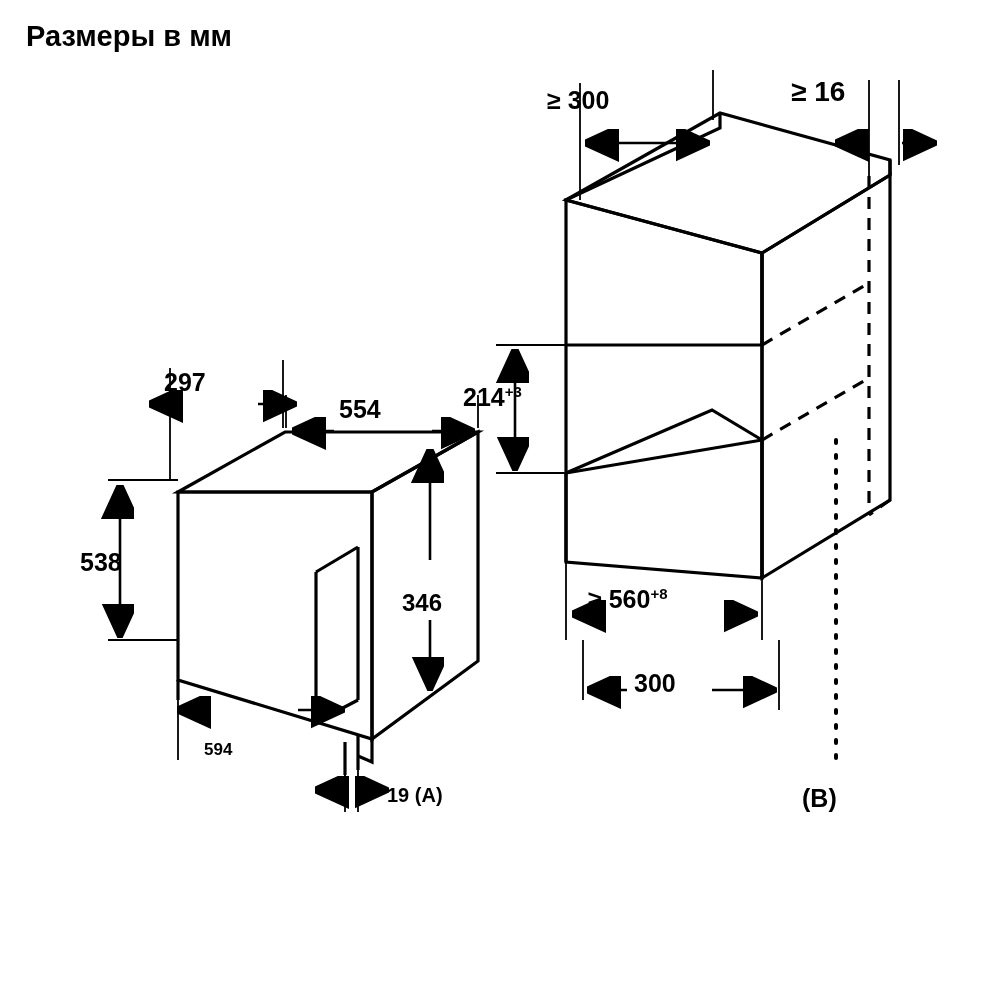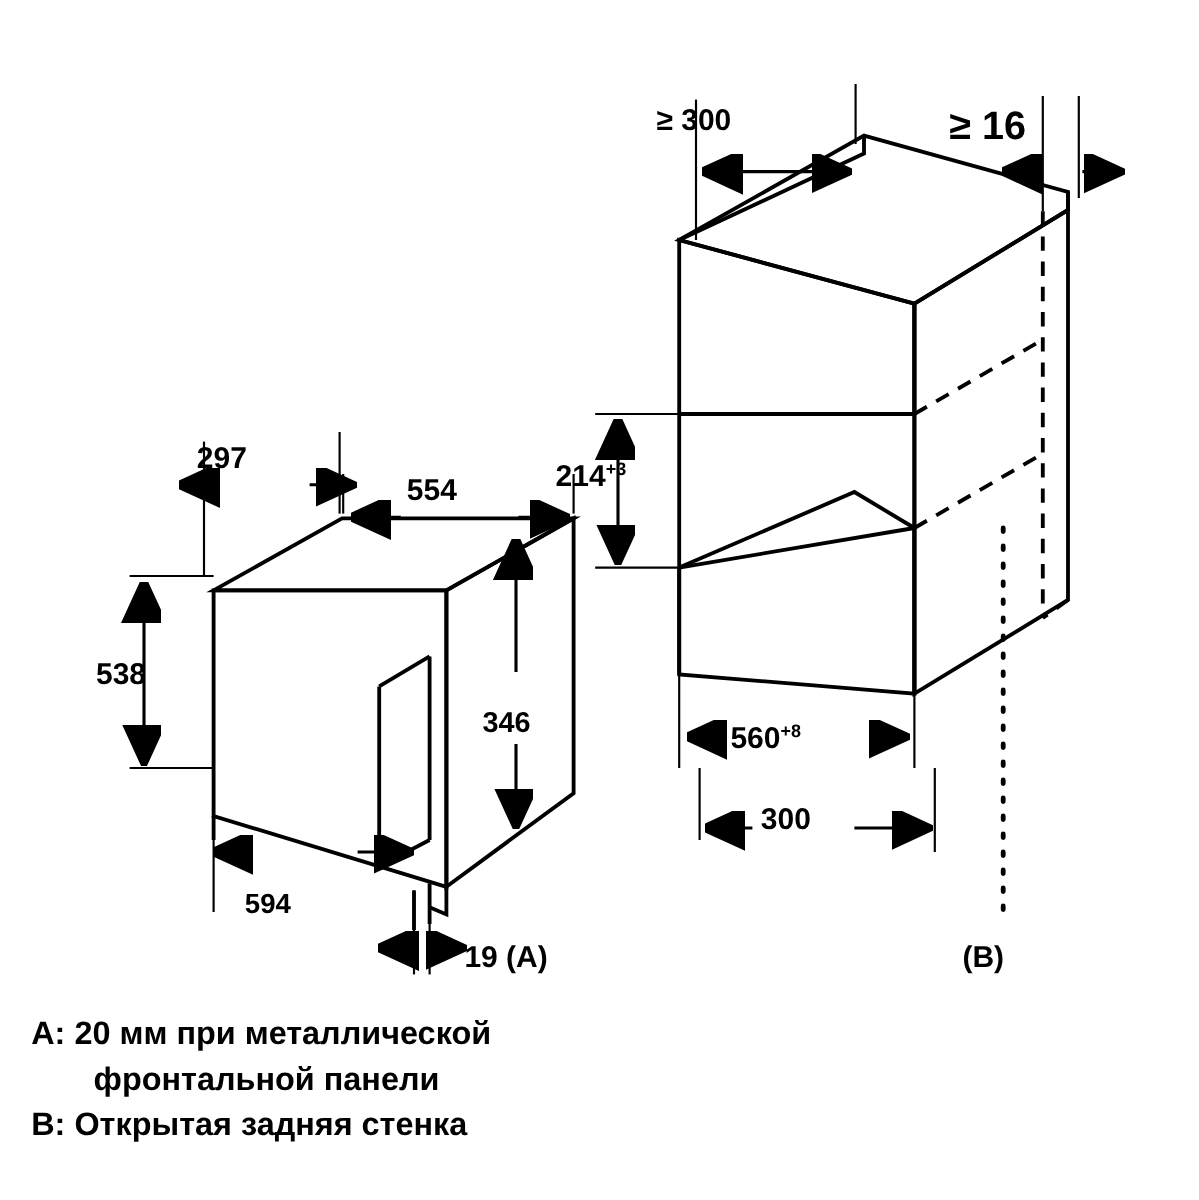--- a/index.html
+++ b/index.html
@@ -3,30 +3,30 @@
 <meta charset="utf-8">
 <style>
   html,body{margin:0;padding:0;background:#ffffff;}
   body{width:999px;height:1000px;position:relative;overflow:hidden;
        font-family:"Liberation Sans","DejaVu Sans",sans-serif;color:#000;}
   .stage{position:absolute;left:0;top:0;width:999px;height:1000px;}
   svg{position:absolute;left:0;top:0;width:999px;height:1000px;}
   .lbl{position:absolute;white-space:nowrap;font-weight:bold;}
   .title{left:26px;top:20px;font-size:29px;}
   .t-300{left:547px;top:86px;font-size:25px;text-align:center;}
-  .t-16{left:791px;top:86px;font-size:33px;}
+  .t-16{left:791px;top:76px;font-size:28px;}
   .t-297{left:164px;top:368px;font-size:25px;}
   .t-554{left:339px;top:395px;font-size:25px;}
   .t-362{left:463px;top:383px;font-size:25px;}
   .t-382{left:80px;top:548px;font-size:25px;}
   .t-346{left:402px;top:589px;font-size:24px;}
-  .t-ge560{left:588px;top:585px;font-size:25px;margin-top:16px;}
+  .t-ge560{left:588px;top:585px;font-size:25px;}
   .t-600{left:634px;top:669px;font-size:25px;}
-  .t-594{left:204px;top:740px;font-size:23px;}
-  .t-19{left:387px;top:784px;font-size:25px;}
+  .t-594{left:204px;top:740px;font-size:17px;}
+  .t-19{left:387px;top:784px;font-size:20px;}
   .t-B{left:802px;top:784px;font-size:25px;}
   .sup{font-size:15px;vertical-align:super;font-weight:bold;}
   .notes{position:absolute;left:26px;top:842px;font-size:27px;font-weight:bold;line-height:38px;}
   .notes .ind{display:block;padding-left:52px;}
   .notes .row{display:block;}
 </style>
 </head>
 <body>
 
 <div class="stage">
@@ -137,38 +137,34 @@
       <path d="M180 710 L204 710" marker-start="url(#ahs)"></path>
       <path d="M298 710 L340 710" marker-end="url(#ah)"></path>
 
       <path d="M345 775 L345 812" stroke-width="1.8"></path>
       <path d="M358 770 L358 812" stroke-width="1.8"></path>
       <path d="M318 790 L342 790" marker-start="url(#ahs)"></path>
       <path d="M361 790 L384 790" marker-end="url(#ah)"></path>
     </g>
   </svg>
 
+  <div class="lbl title">Размеры в мм</div>
 
   <div class="lbl t-300">≥ 300</div>
   <div class="lbl t-16">≥ 16</div>
 
   <div class="lbl t-297">297</div>
   <div class="lbl t-554">554</div>
 
   <div class="lbl t-362"><span>214</span><span class="sup">+3</span></div>
 
   <div class="lbl t-382">538</div>
   <div class="lbl t-346">346</div>
 
   <div class="lbl t-ge560"><span>≥</span>&nbsp;<span>560</span><span class="sup">+8</span></div>
 
   <div class="lbl t-600">300</div>
   <div class="lbl t-594">594</div>
   <div class="lbl t-19">19 (A)</div>
   <div class="lbl t-B">(B)</div>
 
-  <div class="notes">
-    <span class="row"><span>A:</span> <span>20 мм при металлической</span></span>
-    <span class="ind">фронтальной панели</span>
-    <span class="row"><span>B:</span> <span>Открытая задняя стенка</span></span>
-  </div>
 
 </div>
 
 </body></html>

